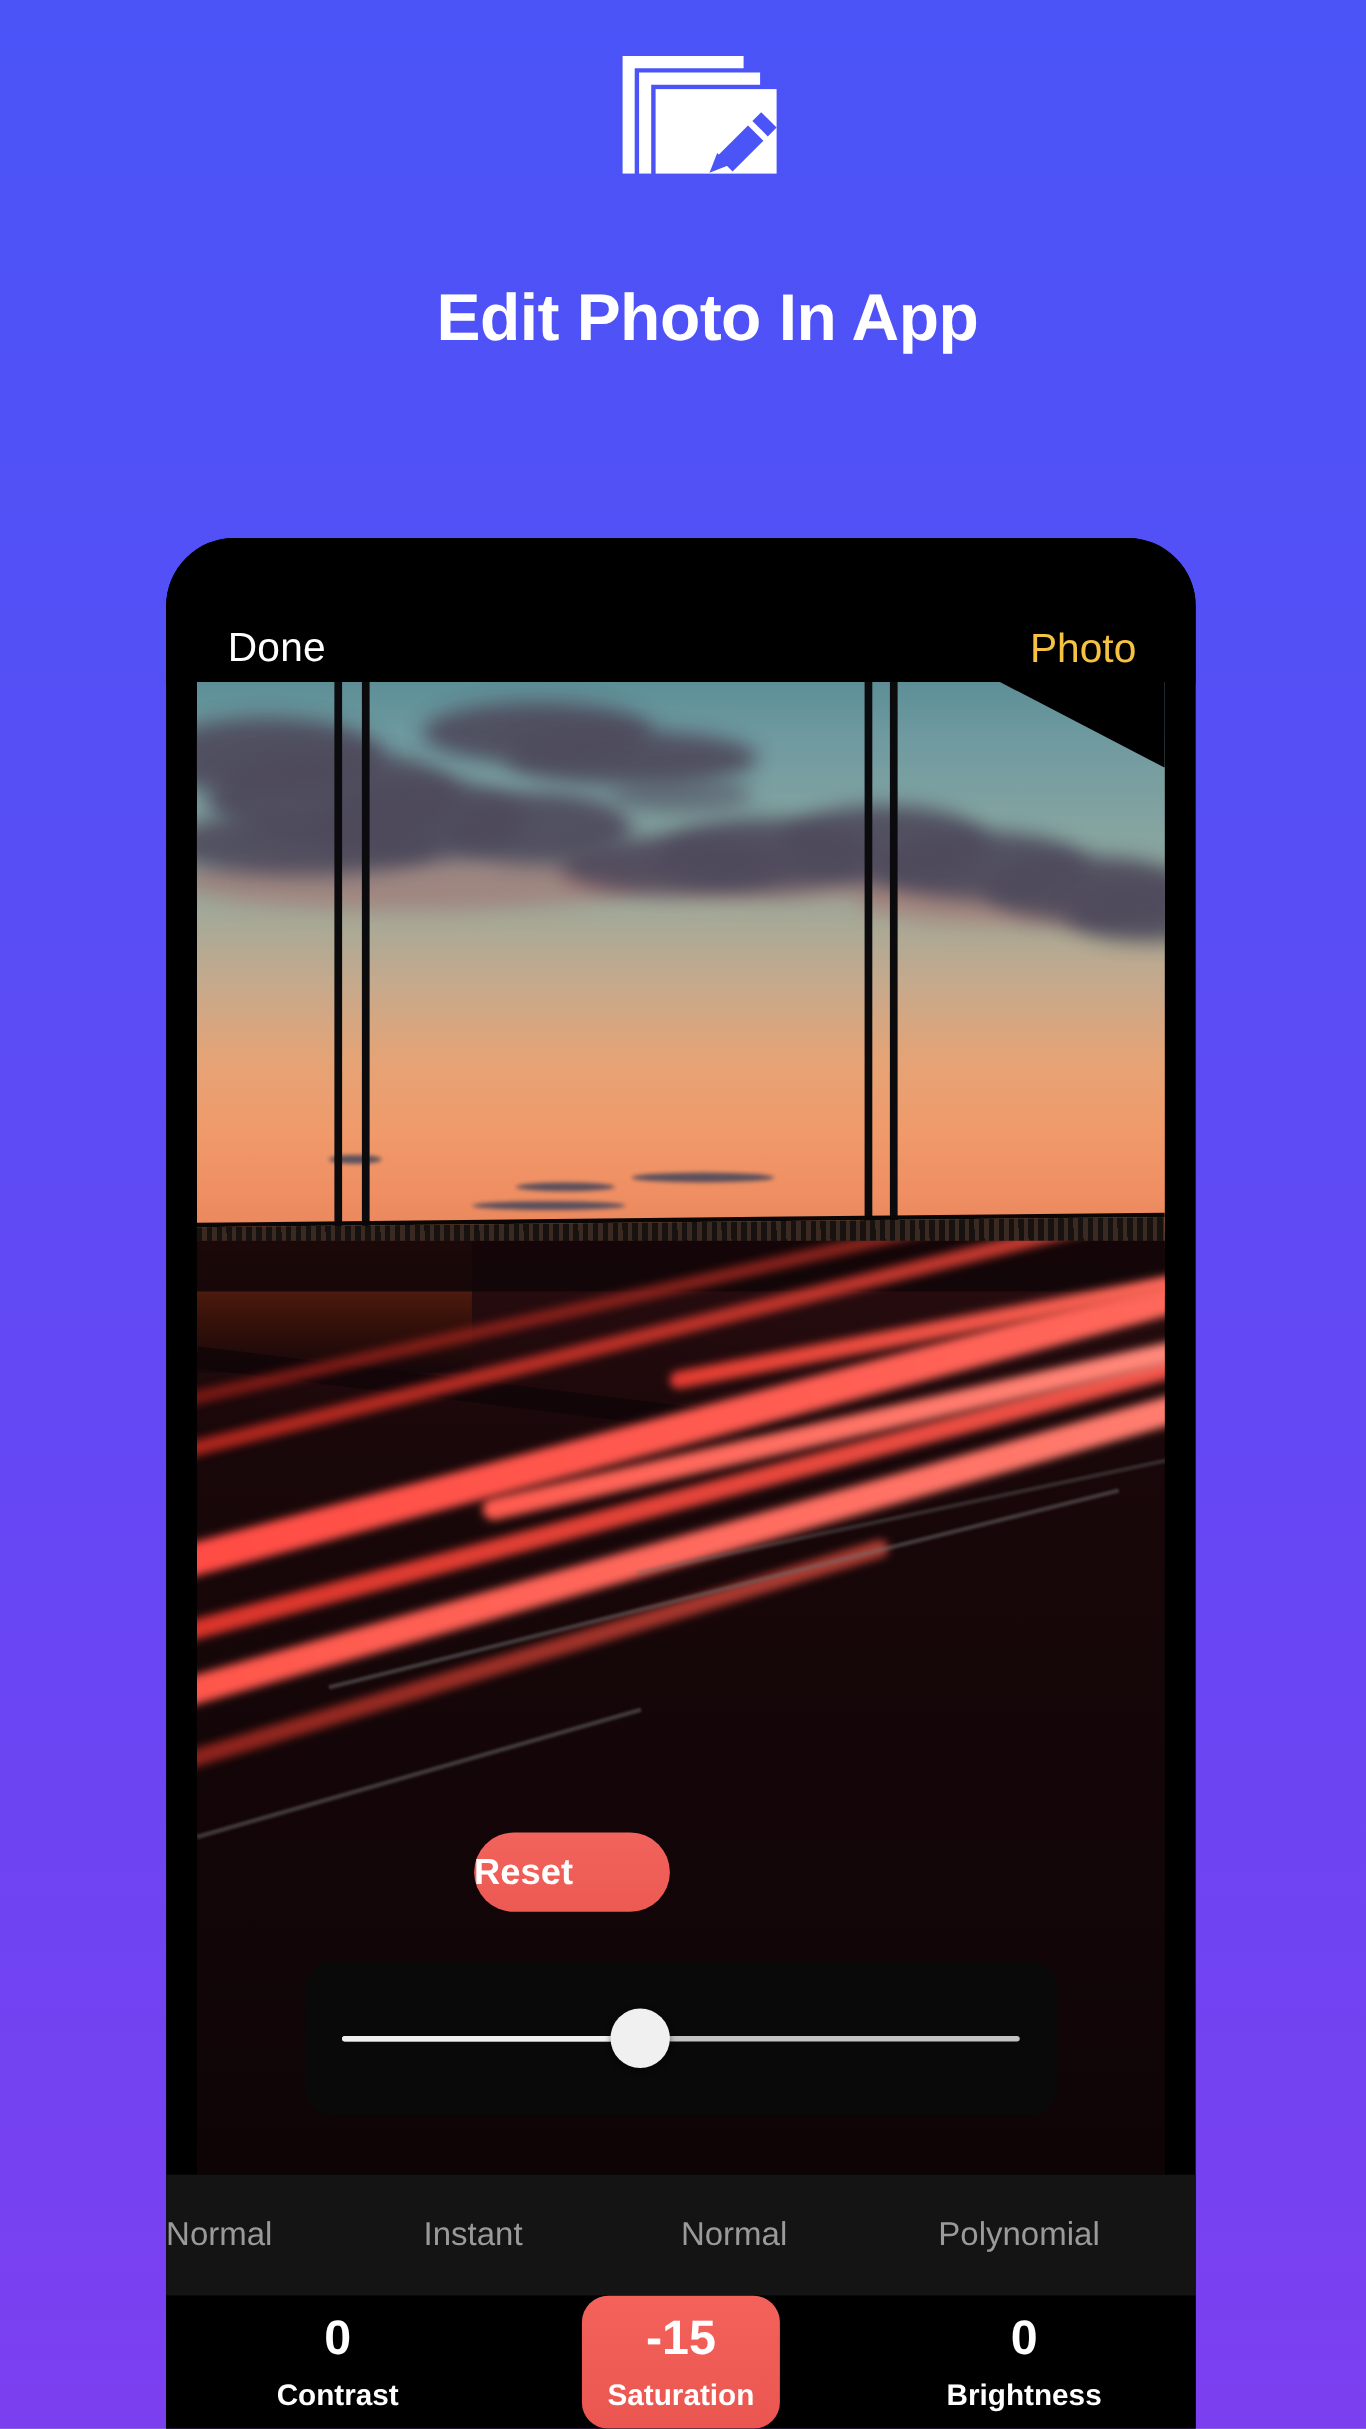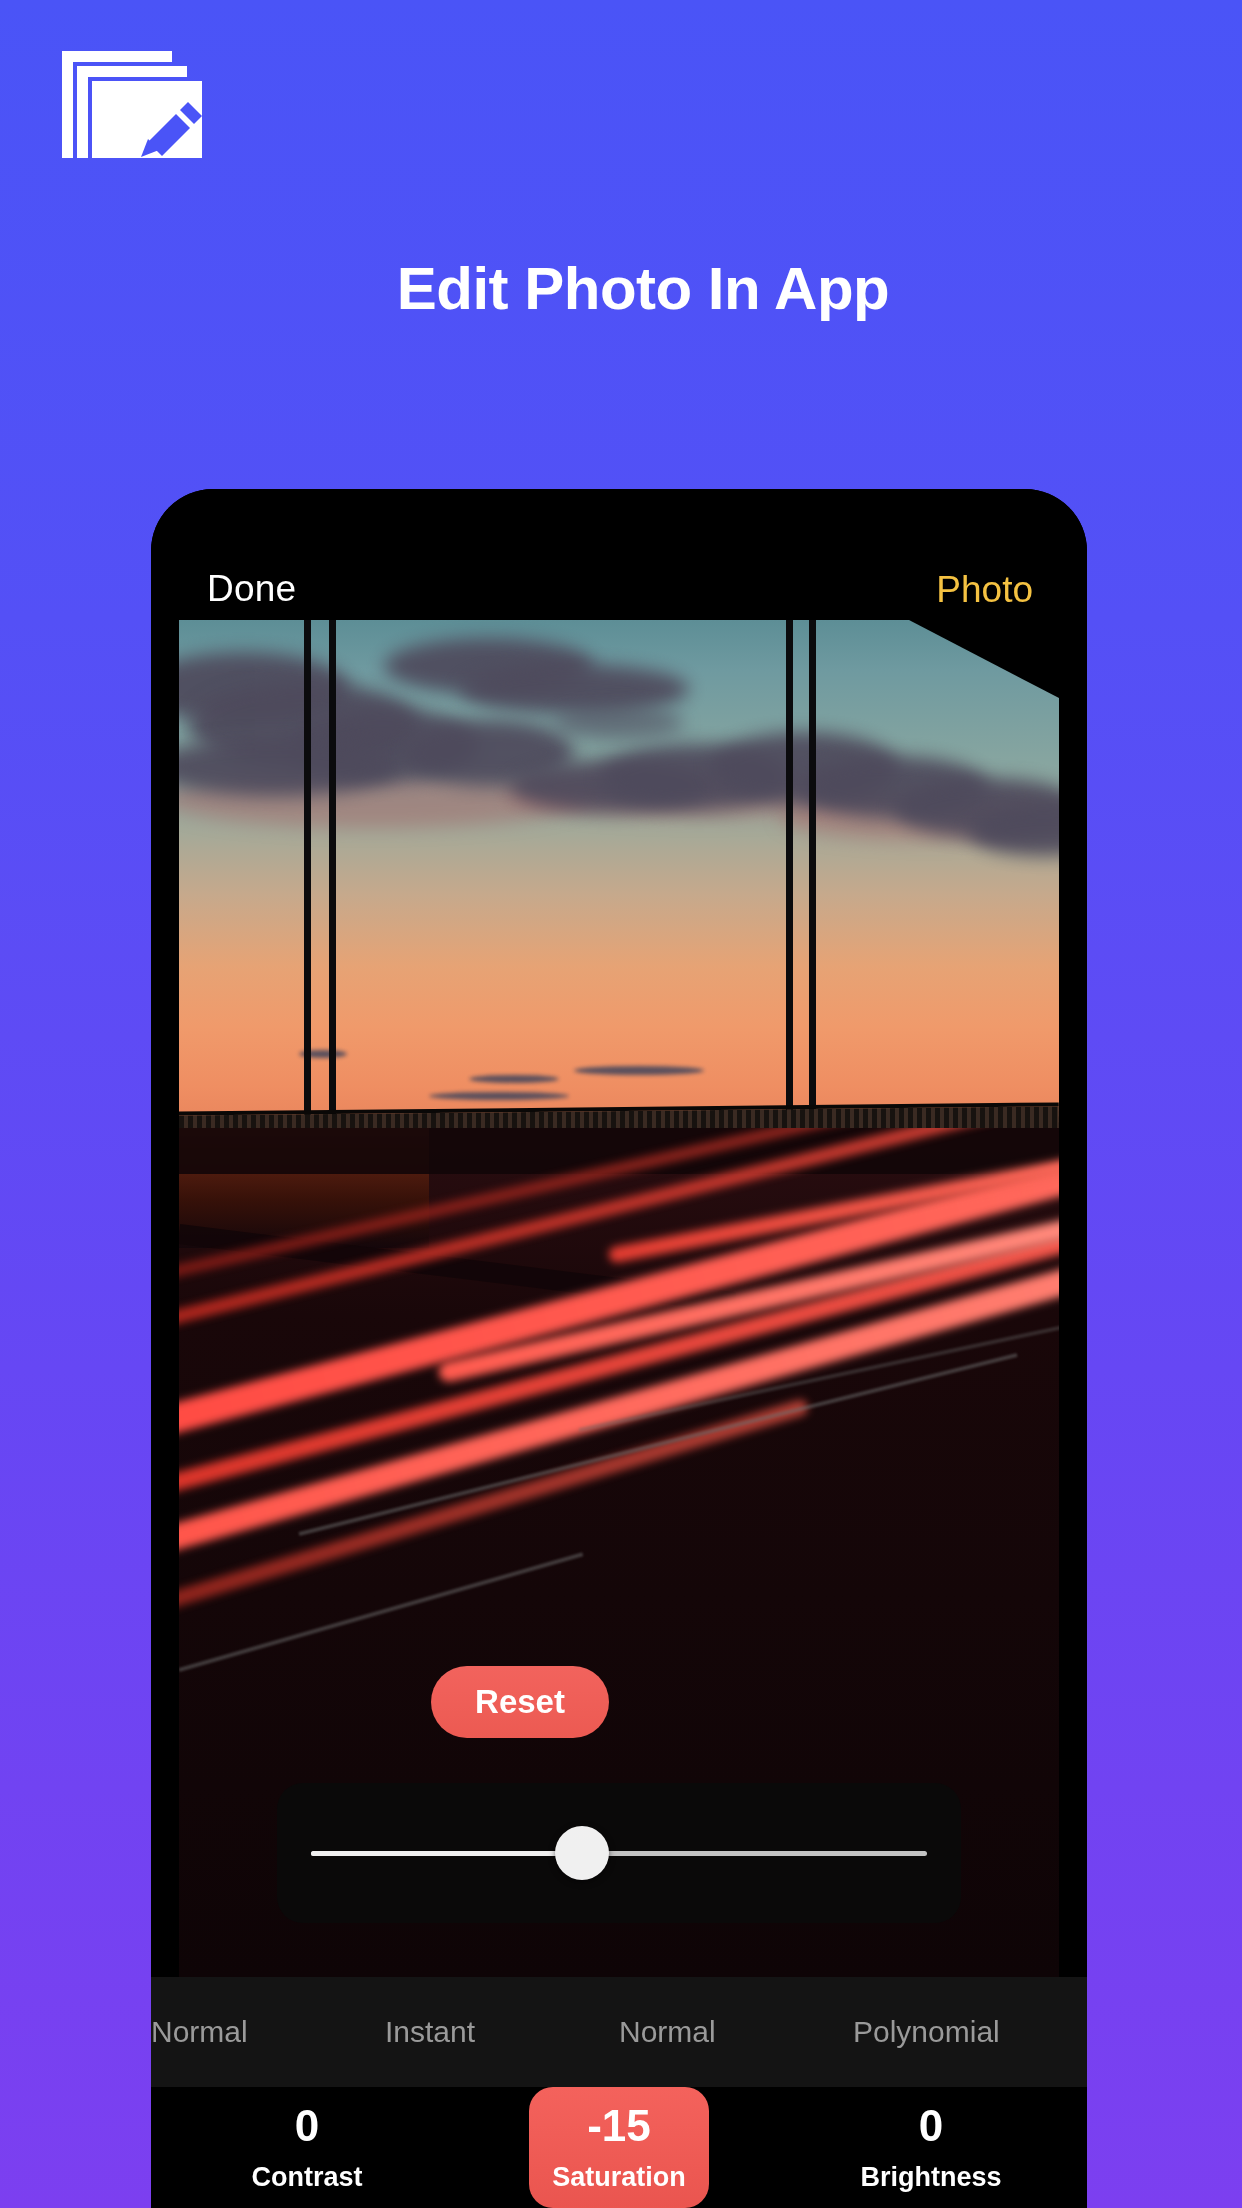--- a/index.html
+++ b/index.html
@@ -6,21 +6,21 @@
   html, body { width:1242px; height:2208px; overflow:hidden; }
   body {
     font-family: "Liberation Sans", sans-serif;
     background: linear-gradient(180deg, #4a54f7 0%, #5450f6 28%, #6647f4 62%, #7c3ff0 100%);
     position:relative;
   }
 
   
   #promo-header {
     position:absolute; top:0; left:0; width:1242px; height:360px;
-    display:flex; flex-direction:column; padding-left:44px;
+    display:flex; flex-direction:column; align-items:center;padding-left:44px;
   }
   #app-icon { margin-top:30px; width:190px; height:128px; }
   #promo-title {
     margin-top:96px;
     color:#ffffff;
     font-size:60px;
     font-weight:bold;
     letter-spacing:-0.5px;
     text-align:center;
     white-space:nowrap;
@@ -119,21 +119,21 @@
   }
   .structure {
     position:absolute; background:#120608; opacity:.9;
   }
 
   
   #reset-button {
     position:absolute; left:252px; top:1046px;
     width:178px; height:72px; border-radius:36px;
     background: linear-gradient(180deg,#f2635d 0%,#ec5a52 100%);
-    display:flex; align-items:center; justify-content:center;
+    display:flex; align-items:center; 
     color:#fff; font-size:33px; font-weight:bold;
   }
 
   
   #slider-panel {
     position:absolute; left:98px; top:1163px;
     width:684px; height:140px;
     background:#0a0a0a; border-radius:26px;
     opacity:.94;
   }

